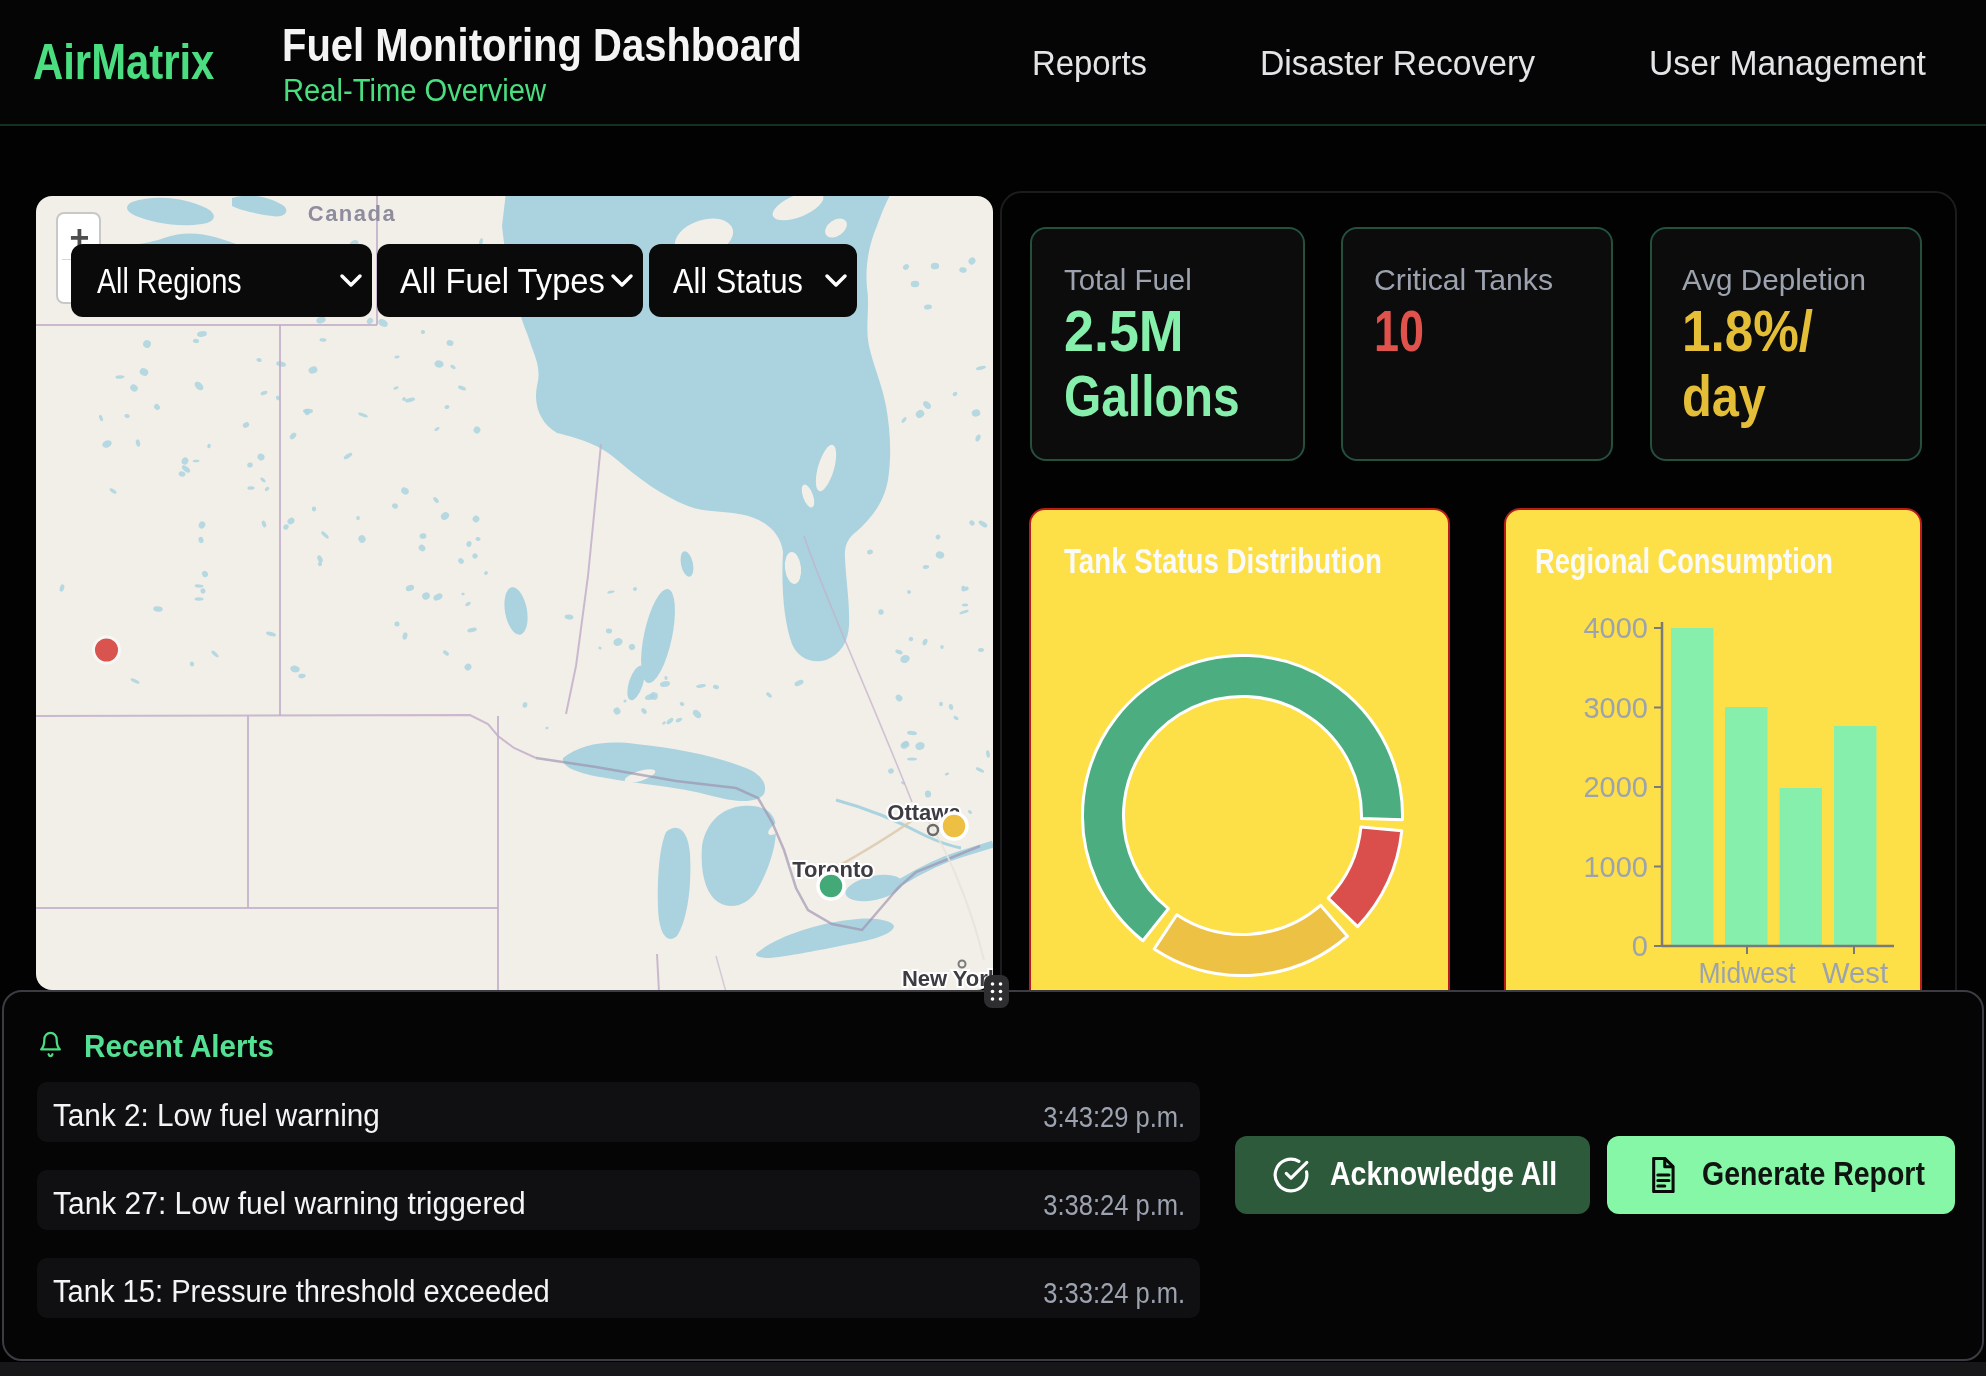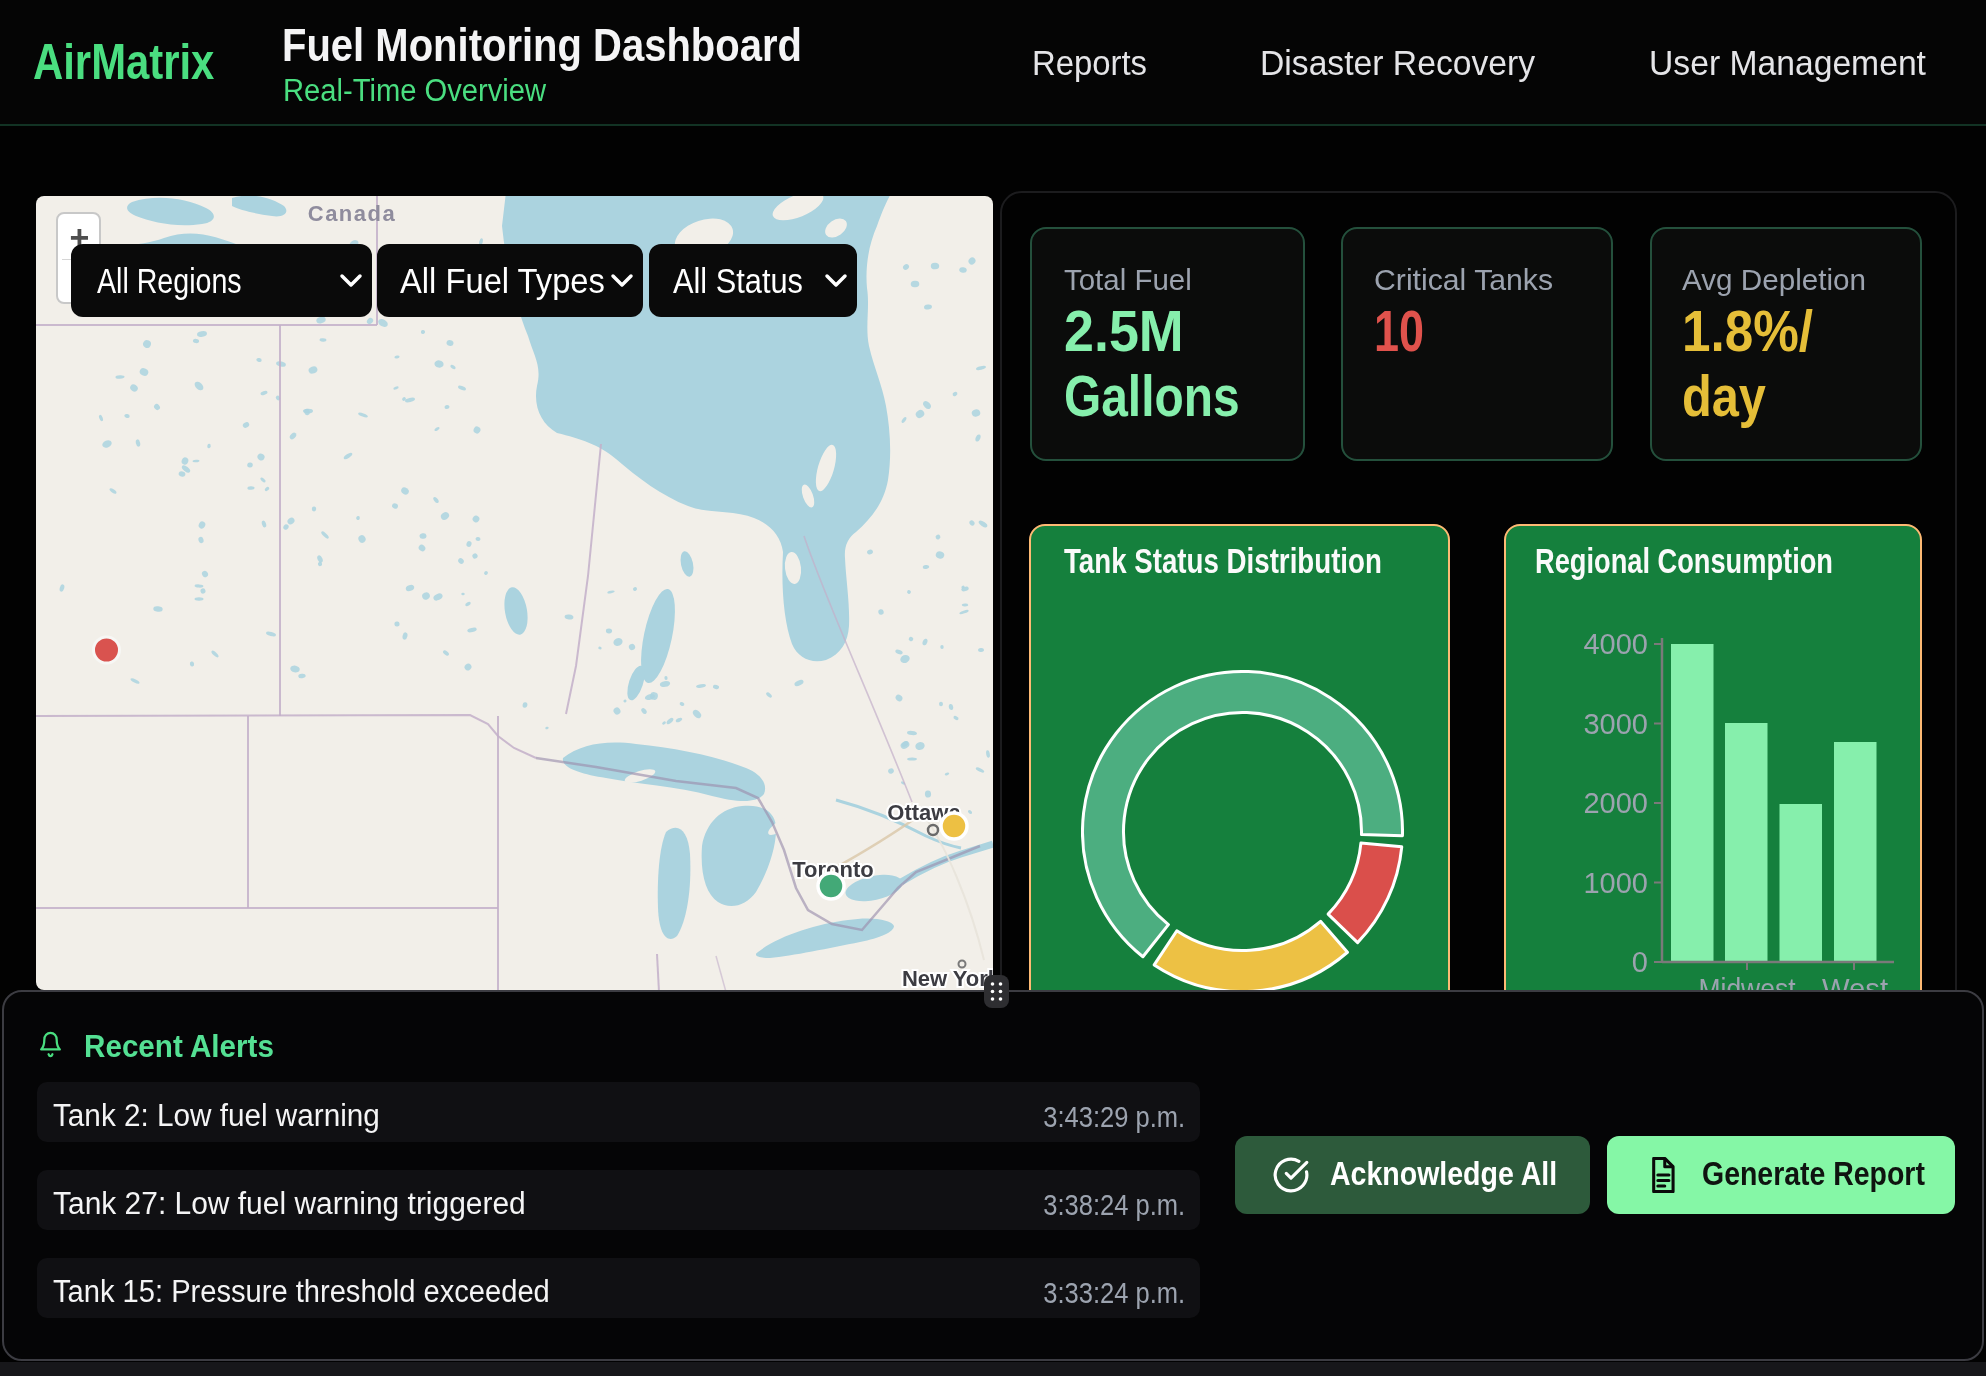--- a/index.html
+++ b/index.html
@@ -4,32 +4,32 @@
 <style>
 * { margin:0; padding:0; box-sizing:border-box; }
 html,body { width:1986px; height:1376px; background:#020202; overflow:hidden;
   font-family:"Liberation Sans", sans-serif; }
 .tx { position:absolute; white-space:nowrap; line-height:1; z-index:40; display:inline-block; }
 #header { position:absolute; left:0; top:0; width:1986px; height:126px; background:#050505;
   border-bottom:2px solid #123324; }
 #outer { position:absolute; left:1000px; top:191px; width:957px; height:1155px;
   border:2px solid #1c1c1e; border-radius:22px; }
 #map { position:absolute; left:36px; top:196px; width:957px; height:794px;
-  border-radius:8px; overflow:hidden; background:#f2efe9; }
+  border-radius:16px; overflow:hidden; background:#f2efe9; }
 #zoomctl { position:absolute; left:20px; top:16px; width:45px; height:92px; background:#ffffff;
   border-radius:8px; border:2px solid #c8c8c8; }
 #zoomctl .zline { position:absolute; left:4px; top:45px; width:35px; height:1px; background:#d5d5d5; }
 .zplus { position:absolute; left:0; top:2px; width:43px; height:42px; color:#4e4e4e; font-size:34px;
   font-weight:700; text-align:center; line-height:42px; }
 .dd { position:absolute; top:48px; height:73px; background:#0a0a0a; border-radius:12px; }
 .dd svg { position:absolute; right:9px; top:29px; }
 .scard { position:absolute; top:227px; height:234px; background:#0b0c0b;
   border:2px solid #24503c; border-radius:16px; }
-.ccard { position:absolute; top:524px; height:560px; background:#15803d;
-  border:2px solid #fdba74; border-radius:16px; }
+.ccard { position:absolute; top:508px; height:560px; background:#fde047;
+  border:2px solid #b91c1c; border-radius:16px; }
 #bpanel { position:absolute; left:2px; top:990px; width:1982px; height:371px; background:#050506;
   border:2px solid #3c3c42; border-radius:20px; z-index:30; }
 #botstrip { position:absolute; left:0; top:1362px; width:1986px; height:14px; background:#17171a; }
 #grip { position:absolute; left:984px; top:975px; width:25px; height:33px; background:#2e2e31;
   border-radius:8px; z-index:35; }
 .arow { position:absolute; left:37px; width:1163px; height:60px; background:#101013;
   border-radius:10px; z-index:32; }
 .btn { position:absolute; top:1136px; height:78px; border-radius:12px; z-index:32; }
 #ack { left:1235px; width:355px; background:#2d5a3b; }
 #gen { left:1607px; width:348px; background:#85f7a6; }

